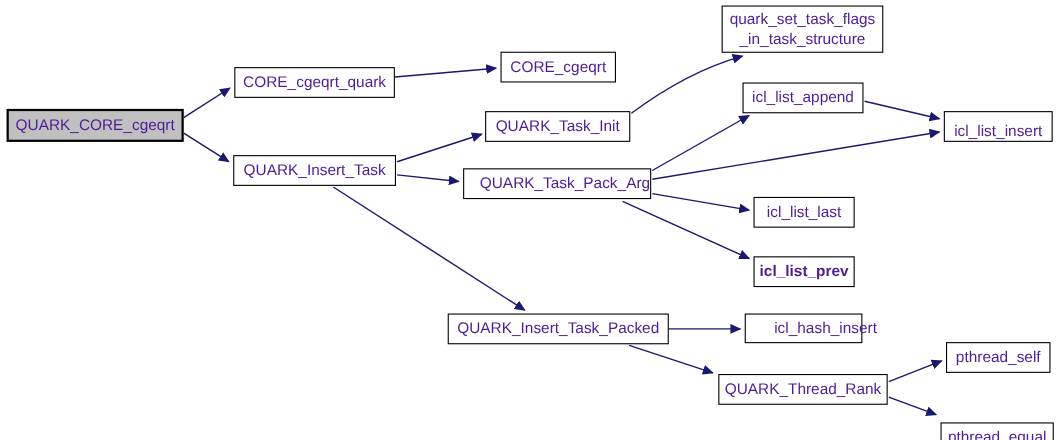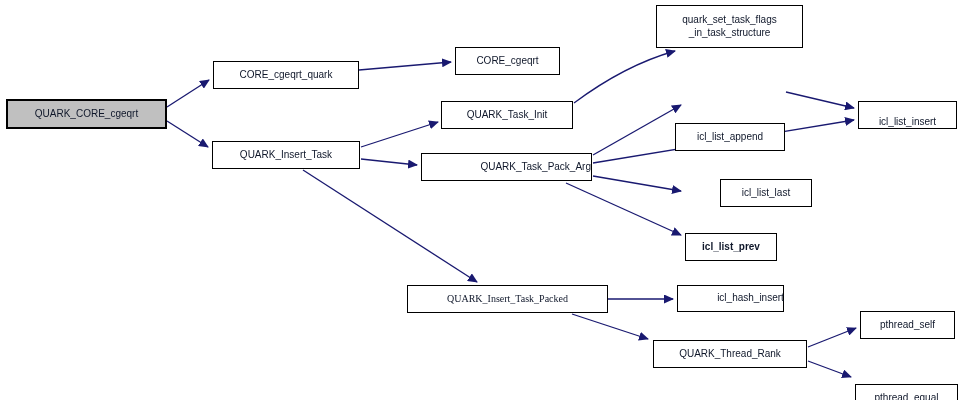--- a/index.html
+++ b/index.html
@@ -19,23 +19,23 @@
   }
   .node {
     position: absolute;
     box-sizing: border-box;
     border: 1px solid #000000;
     background: #ffffff;
     display: flex;
     align-items: center;
     justify-content: center;
     text-align: center;
-    font-size: 10px;
+    font-size: 14px;
     line-height: 1.25;
-    color: #0f172a;
+    color: #4c1d95;
     white-space: pre-line;
     cursor: pointer;
   }
   .node.highlighted {
     background: #c0c0c0;
     border-width: 2px;
     cursor: default;
   }
 </style>
 </head>
@@ -69,23 +69,23 @@
   </svg>
   <div id="nodes-layer">
       <div class="node highlighted" style="left: 6px; top: 99px; width: 161px; height: 30px;"><span>QUARK_CORE_cgeqrt</span></div>
       <div class="node" style="left: 213px; top: 61px; width: 146px; height: 28px;"><span>CORE_cgeqrt_quark</span></div>
       <div class="node" style="left: 455px; top: 47px; width: 105px; height: 28px;"><span>CORE_cgeqrt</span></div>
       <div class="node" style="left: 212px; top: 141px; width: 148px; height: 28px;"><span>QUARK_Insert_Task</span></div>
       <div class="node" style="left: 441px; top: 101px; width: 132px; height: 28px;"><span>QUARK_Task_Init</span></div>
       <div class="node" style="left: 421px; top: 153px; width: 171px; height: 28px; justify-content: flex-end;"><span>QUARK_Task_Pack_Arg</span></div>
       <div class="node" style="left: 656px; top: 5px; width: 147px; height: 43px;"><span>quark_set_task_flags
 _in_task_structure</span></div>
-      <div class="node" style="left: 675px; top: 75px; width: 110px; height: 28px; margin-top: 48px;"><span>icl_list_append</span></div>
+      <div class="node" style="left: 675px; top: 75px; width: 110px; height: 28px;"><span>icl_list_append</span></div>
       <div class="node" style="left: 858px; top: 101px; width: 99px; height: 28px; align-items: flex-end;"><span>icl_list_insert</span></div>
-      <div class="node" style="left: 685px; top: 179px; width: 92px; height: 28px; margin-left: 35px;"><span>icl_list_last</span></div>
+      <div class="node" style="left: 685px; top: 179px; width: 92px; height: 28px;"><span>icl_list_last</span></div>
       <div class="node" style="left: 685px; top: 233px; width: 92px; height: 28px; font-weight: bold;"><span>icl_list_prev</span></div>
-      <div class="node" style="left: 407px; top: 285px; width: 201px; height: 28px; font-family: Liberation Serif, serif;"><span>QUARK_Insert_Task_Packed</span></div>
+      <div class="node" style="left: 407px; top: 285px; width: 201px; height: 28px;"><span>QUARK_Insert_Task_Packed</span></div>
       <div class="node" style="left: 677px; top: 285px; width: 107px; height: 27px; padding-left: 40px;"><span>icl_hash_insert</span></div>
       <div class="node" style="left: 653px; top: 340px; width: 154px; height: 28px; text-align: right;"><span>QUARK_Thread_Rank</span></div>
       <div class="node" style="left: 860px; top: 311px; width: 95px; height: 28px;"><span>pthread_self</span></div>
       <div class="node" style="left: 855px; top: 363px; width: 103px; height: 28px; margin-top: 21px;"><span>pthread_equal</span></div>
     </div>
 </div>
 
 </body></html>

